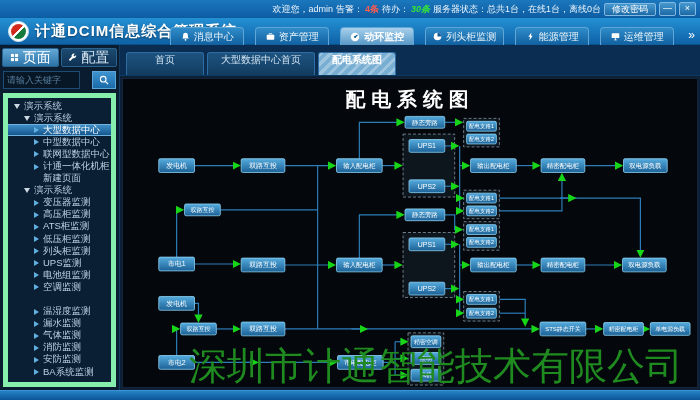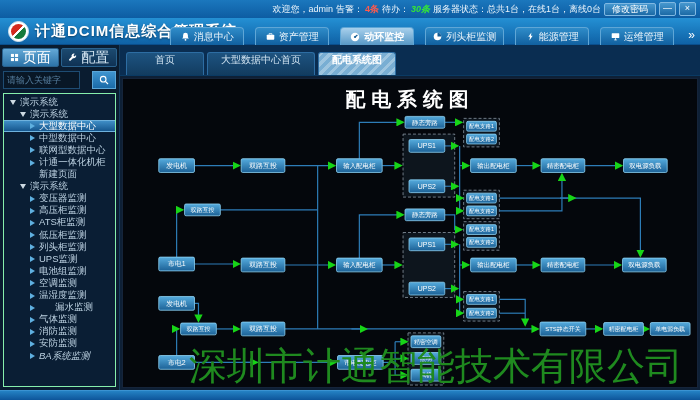--- a/index.html
+++ b/index.html
@@ -37,21 +37,21 @@
   .side-tabs{display:flex;gap:2px;padding:3px 2px 2px;}
   .side-tab{flex:1;height:17px;display:flex;align-items:center;justify-content:center;gap:4px;font-size:14px;
             color:#d5e6f2;background:linear-gradient(#1c4a70,#0f3254);border:1px solid #2a628e;border-radius:2px;cursor:pointer;}
   .side-tab.active{background:linear-gradient(#63a8d6,#2c73a8);color:#fff;}
   .search-row{display:flex;padding:2px 3px;gap:12px;}
   .search-input{flex:1;min-width:0;height:18px;background:#081726;border:1px solid #1e4c72;color:#cfe2f0;
             font-size:9px;padding:0 3px;box-sizing:border-box;font-family:inherit;}
   .search-input::placeholder{color:#557c9c;}
   .search-btn{width:24px;height:18px;background:linear-gradient(#3e94cf,#1a6aa8);border:1px solid #5aa6d8;
             display:flex;align-items:center;justify-content:center;cursor:pointer;padding:0;}
-  .tree{flex:1;margin:2px 3px 3px;border:1px solid #86efac;background:#0a1e34;overflow:hidden;padding-top:2px;}
+  .tree{flex:1;margin:2px 3px 3px;border:5px solid #86efac;background:#0a1e34;overflow:hidden;padding-top:2px;}
   .trow{height:12.1px;display:flex;align-items:center;font-size:9.5px;color:#bdd2e2;white-space:nowrap;
         box-sizing:border-box;cursor:pointer;}
   .trow.selected{background:linear-gradient(#3f8ec6,#16578e);color:#fff;
         border-top:1px solid #6fb2dd;border-bottom:1px solid #6fb2dd;}
   .m-exp{width:0;height:0;border-left:3.5px solid transparent;border-right:3.5px solid transparent;
          border-top:5px solid #cdd9e2;margin-right:4px;flex:0 0 auto;}
   .m-leaf{width:0;height:0;border-top:3.5px solid transparent;border-bottom:3.5px solid transparent;
           border-left:5px solid #5fb0e0;margin-right:4px;flex:0 0 auto;}
   .m-none{width:9px;flex:0 0 auto;}
   
@@ -243,41 +243,41 @@
           <span>UPS监测</span>
         </div>
         <div class="trow" style="padding-left: 26px;">
           <span class="m-leaf"></span>
           <span>电池组监测</span>
         </div>
         <div class="trow" style="padding-left: 26px;">
           <span class="m-leaf"></span>
           <span>空调监测</span>
         </div>
-        <div class="trow" style="padding-left: 26px;">
+        <div class="trow" style="padding-left: 26px; margin-top: 12px;">
           <span class="m-leaf"></span>
           <span>温湿度监测</span>
         </div>
-        <div class="trow" style="padding-left: 26px; gap: 16px;">
+        <div class="trow" style="padding-left: 26px;">
           <span class="m-leaf"></span>
           <span>漏水监测</span>
         </div>
         <div class="trow" style="padding-left: 26px;">
           <span class="m-leaf"></span>
           <span>气体监测</span>
         </div>
         <div class="trow" style="padding-left: 26px;">
           <span class="m-leaf"></span>
           <span>消防监测</span>
         </div>
         <div class="trow" style="padding-left: 26px;">
           <span class="m-leaf"></span>
           <span>安防监测</span>
         </div>
-        <div class="trow" style="padding-left: 26px; font-style: italic;">
+        <div class="trow" style="padding-left: 26px;">
           <span class="m-leaf"></span>
           <span>BA系统监测</span>
         </div>
       </div>
   </div>
 
   <div class="main">
     <div class="ctabs" id="content-tabs">
         <div class="ctab">
           <span>首页</span>

